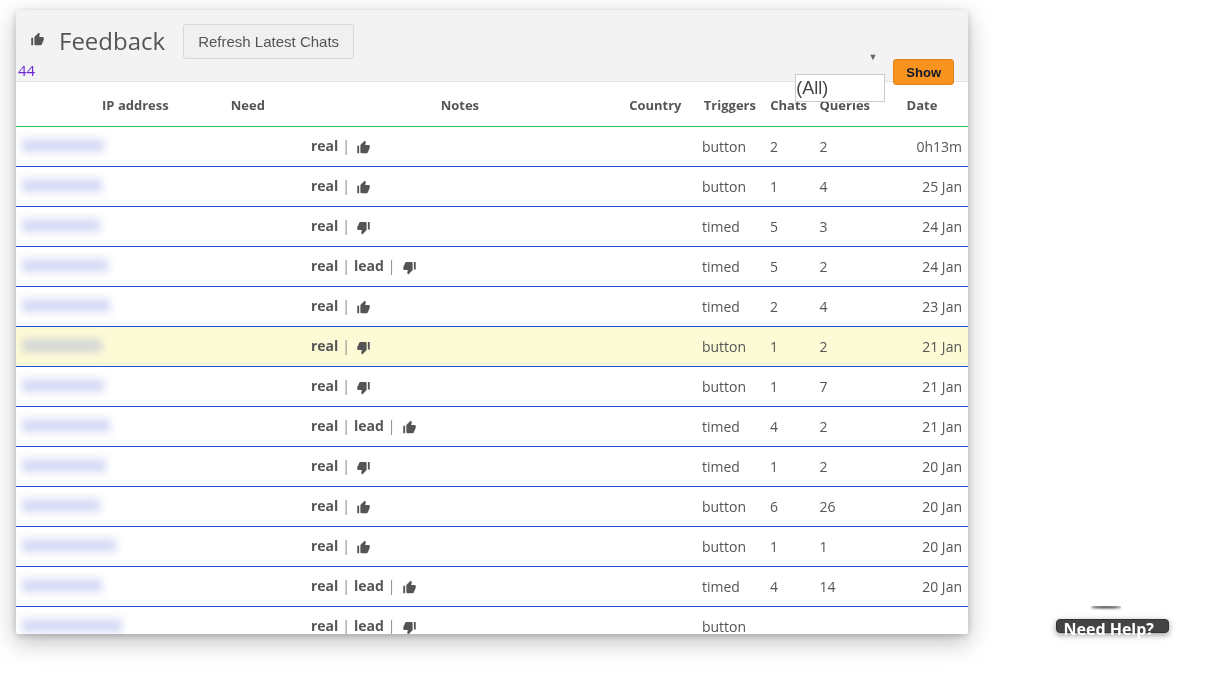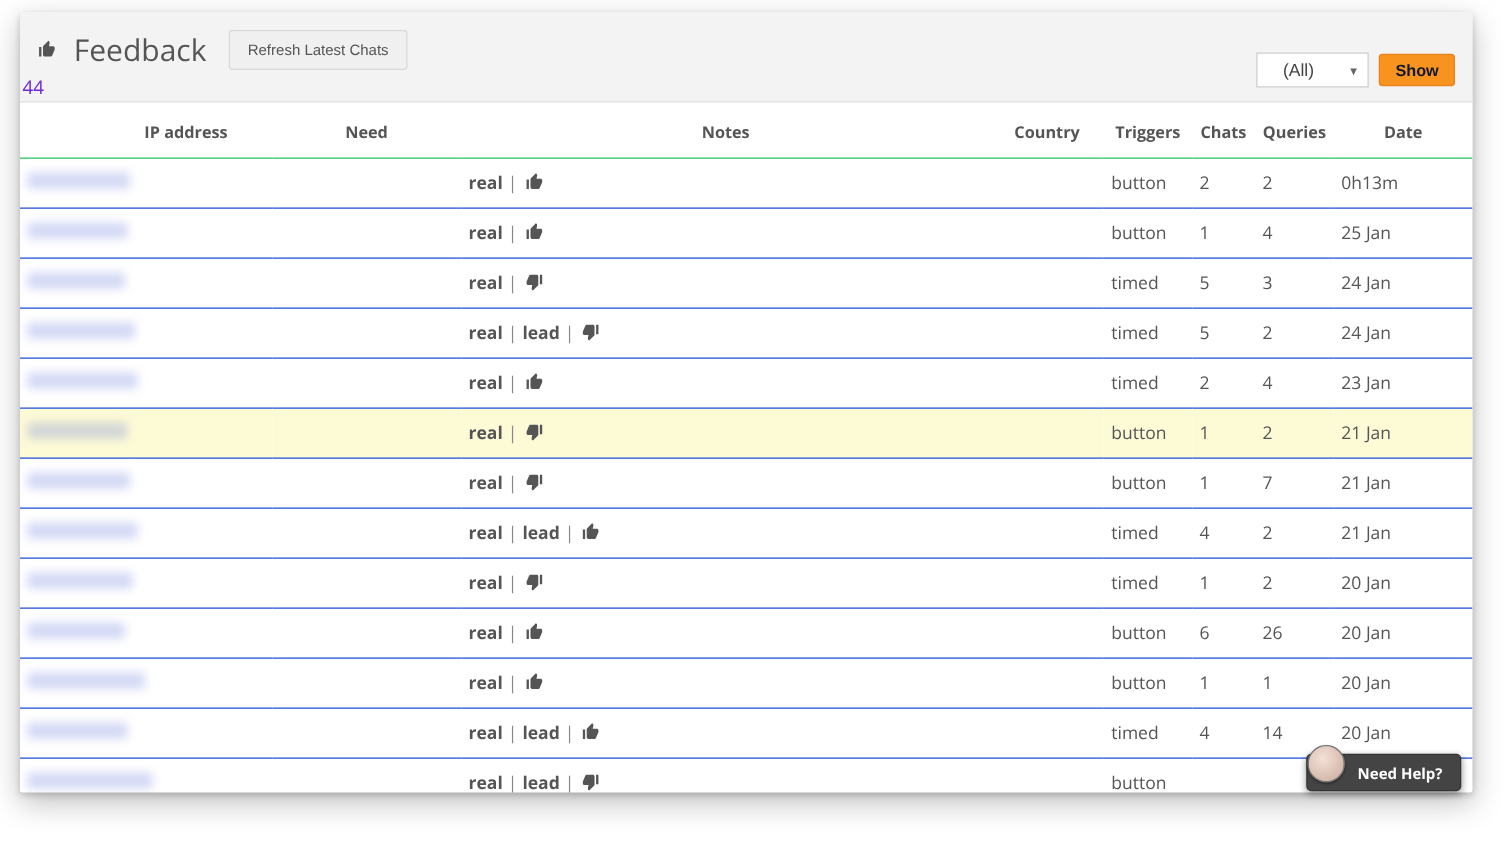--- a/index.html
+++ b/index.html
@@ -9,21 +9,21 @@
     background: #fff;
     color: #444;
   }
   .canvas {
     width: 1205px;
     height: 685px;
     position: relative;
     padding: 10px 20px 30px 16px;
   }
   .panel {
-    width: 1162px;
+    width: 952px;
     height: 624px;
     background: #fff;
     border-radius: 2px;
     box-shadow: 0 8px 24px rgba(0,0,0,0.25), 0 2px 6px rgba(0,0,0,0.18);
     overflow: hidden;
     position: relative;
   }
 
   
   .header {
@@ -44,42 +44,43 @@
     font-weight: 400;
     font-size: 24px;
     color: #555;
     margin: 2px 18px 0 0;
   }
   .btn-refresh {
     background: #f0f0f0;
     border: 1px solid #d8d8d8;
     border-radius: 3px;
     color: #555;
-    font-size: 12px;
+    font-size: 15px;
     padding: 8px 14px;
     margin-top: 2px;
     cursor: pointer;
   }
   .showing {
     font-size: 21px;
     color: #555;
     font-weight: 400;
     margin-left: 22px;
     margin-top: 4px;
   }
   .ctr { flex: 0 0 auto; margin-left: auto; display: flex; gap: 8px; align-items: center; margin-top: 20px; }
   .sel {
     background: #fff;
     border: 1px solid #ccc;
     height: 28px;
-    font-size: 14px;
+    font-size: 18px;
     color: #444;
-    padding: 0 22px 0 20px;
+    padding: 0 22px 0 0;
     appearance: none;
     position: relative;
+    margin-top: 32px;
   }
   .sel-wrap {
     position: relative;
     display: inline-block;
   }
   .sel-wrap::after {
     content: "▼";
     font-size: 9px;
     color: #666;
     position: absolute;
@@ -135,21 +136,21 @@
     padding: 8px 6px;
     vertical-align: middle;
     color: #555;
   }
   td.ip { width: 200px; }
   td.flags { width: 150px; }
   td.notes { width: 420px; font-weight: 700; color:#555; }
   td.country { width: 90px; text-align: center; color:#888; }
   td.trig { width: 70px; text-align: left; color:#868686; font-size: 14px; }
   td.num { width: 50px; text-align: left; color:#868686; }
-  td.date { width: 110px; text-align: left; color:#868686; padding-left:18px;}
+  td.date { width: 110px; text-align: right; color:#868686; padding-left:18px;}
   .blur-ip {
     display: inline-block;
     background: rgba(100,120,220,0.28);
     color: transparent;
     filter: blur(4px);
     border-radius: 2px;
     height: 13px;
   }
   .notes .sep { font-weight: 400; color:#888; margin: 0 4px; }
   .thumb {
@@ -158,33 +159,34 @@
     color: #555;
     margin-left: 2px;
   }
   svg.t-up, svg.t-down { width: 15px; height: 15px; vertical-align: -2px; fill:#555; }
 
   
   .help-widget {
     position: absolute;
     right: 36px;
     bottom: 52px;
-    height: 30px;
+    height: 14px;
     background: #444;
     border: 1px solid #333;
     border-radius: 4px;
     display: flex;
     align-items: center;
     color: #fff;
     font-weight: 700;
-    font-size: 12px;
+    font-size: 16px;
     padding: 0 14px 0 6px;
     box-shadow: 0 2px 6px rgba(0,0,0,0.4);
     cursor: pointer;
     gap: 10px;
+    flex-direction: column;
   }
   .help-avatar {
     width: 30px; height: 30px;
     background: radial-gradient(circle at 40% 35%, #f3e1d8, #caa999);
     border: 1px solid #777;
     border-radius: 50%;
     margin-top: -14px;
     margin-left: -6px;
     box-shadow: 0 1px 2px rgba(0,0,0,0.5);
   }

